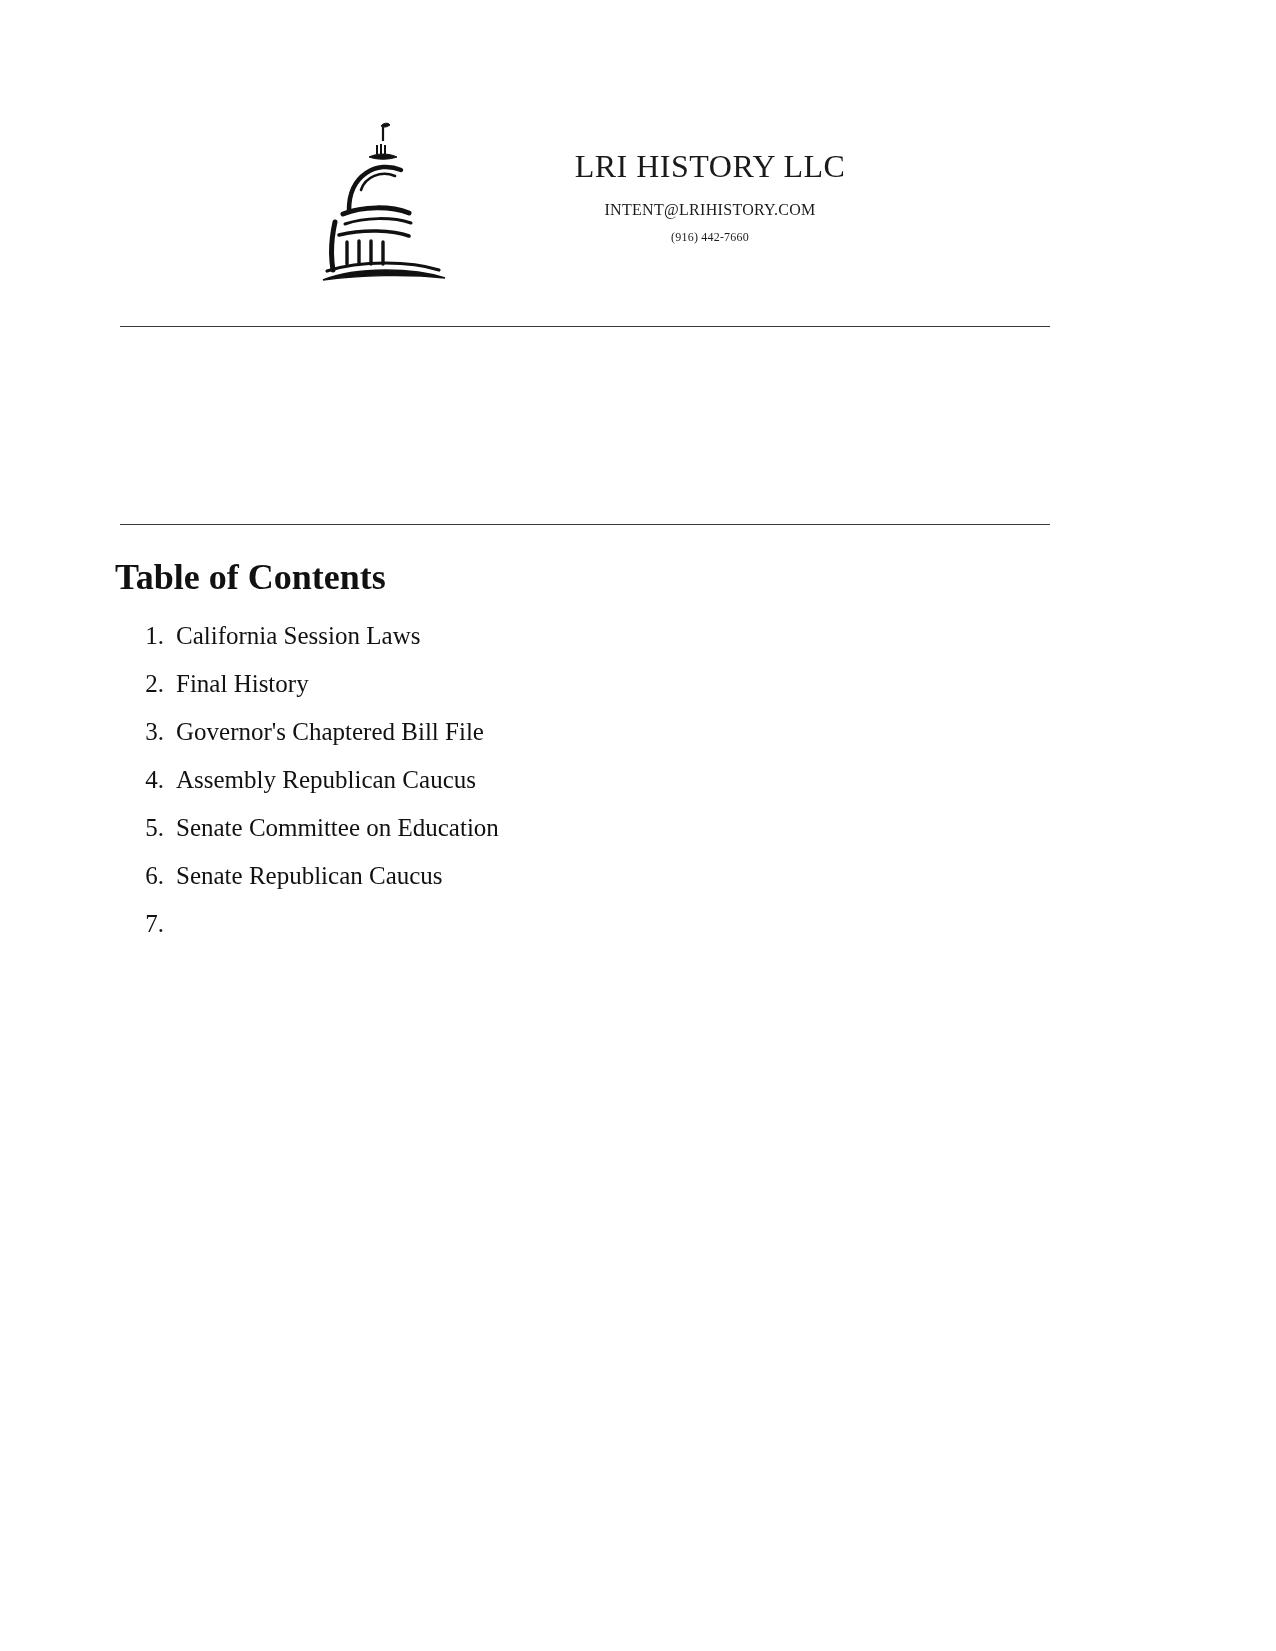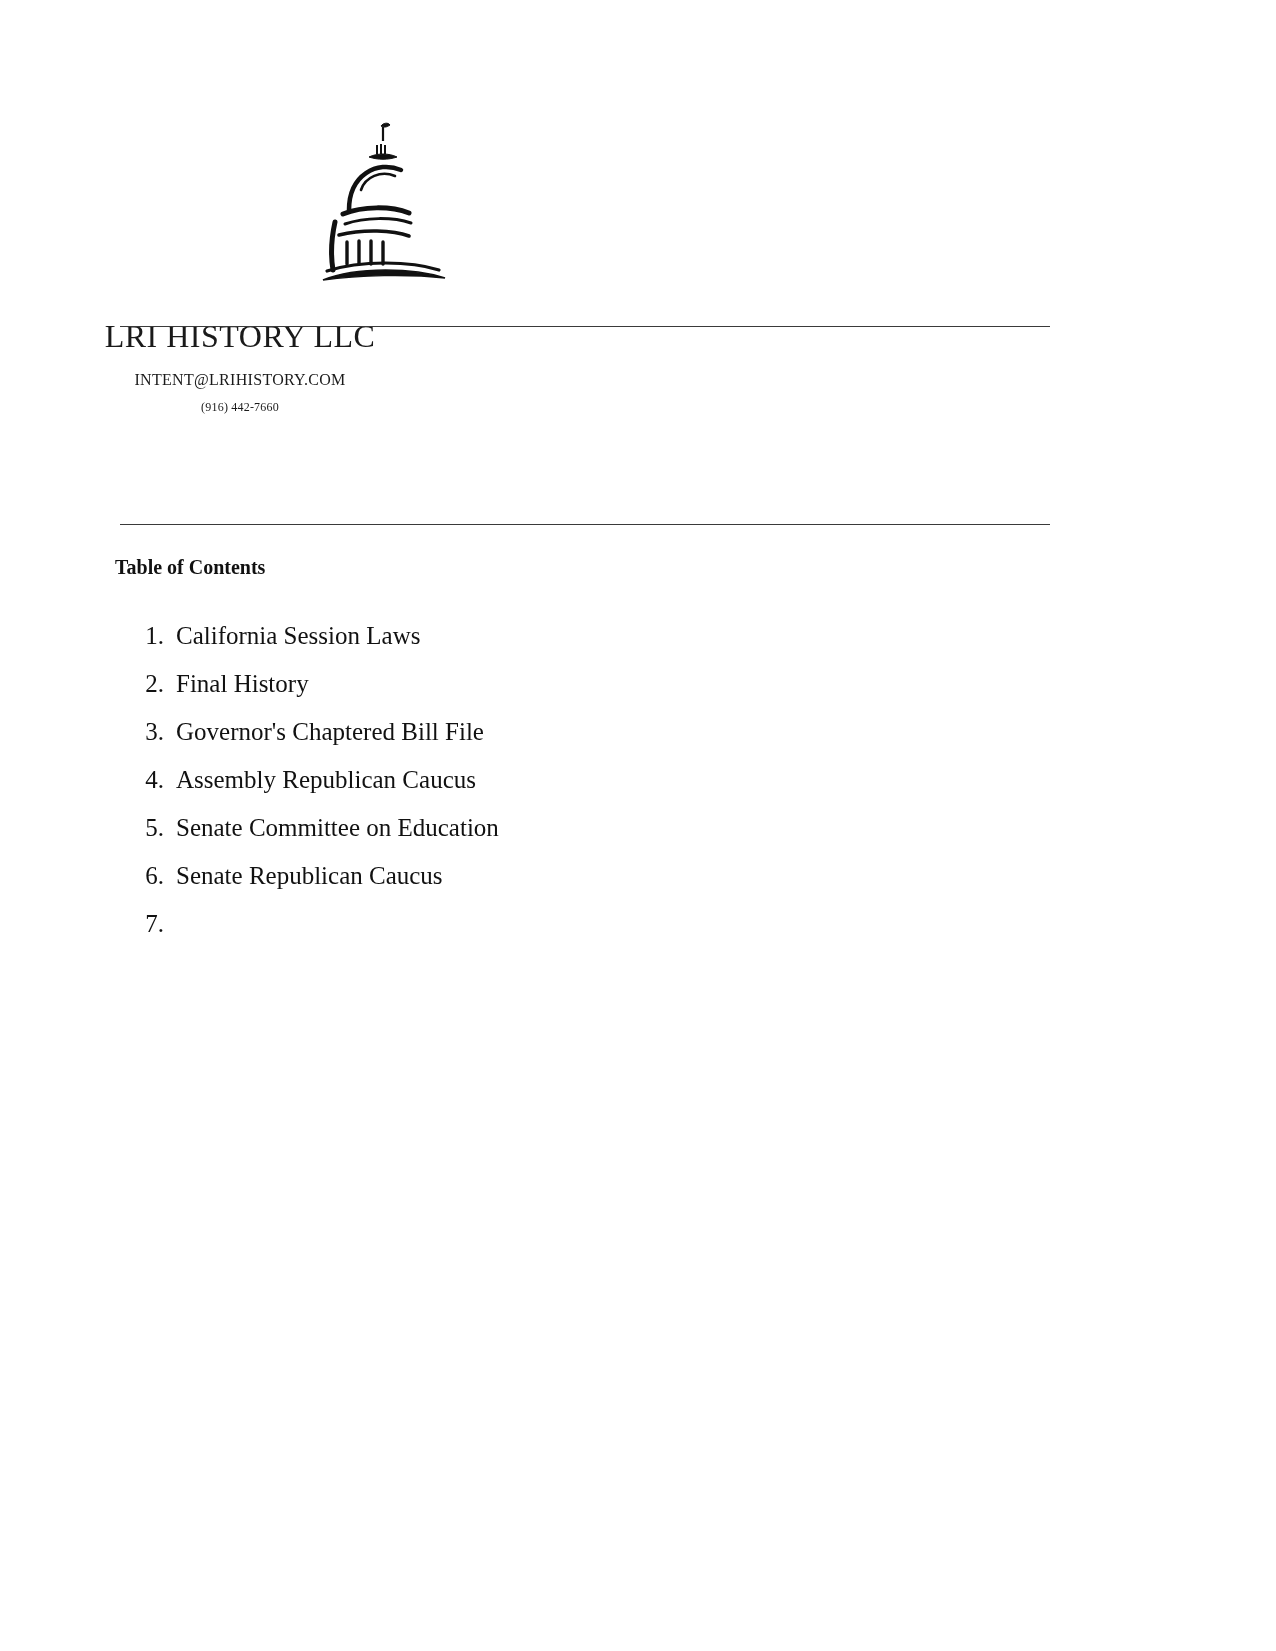--- a/index.html
+++ b/index.html
@@ -23,21 +23,21 @@
     box-sizing: border-box;
   }
 
   
   .letterhead {
     position: absolute;
     top: 118px;
     left: 0;
     width: 1276px;
     display: flex;
-    flex-direction: column;
+    flex-direction: row;
     align-items: flex-start;
     justify-content: flex-start;
   }
   .logo-wrap {
     width: 180px;
     margin-left: 290px;
     height: 170px;
     display: flex;
     align-items: flex-start;
     justify-content: center;
@@ -96,21 +96,21 @@
     line-height: 40px;
   }
 
   
   .toc-heading {
     position: absolute;
     top: 556px;
     left: 115px;
     font-family: "Liberation Serif", serif;
     font-weight: bold;
-    font-size: 20px;
+    font-size: 36px;
     color: #111111;
     text-align: center;
   }
   .toc-list {
     position: absolute;
     top: 612px;
     left: 118px;
     margin: 0;
     padding: 0;
     list-style: none;

